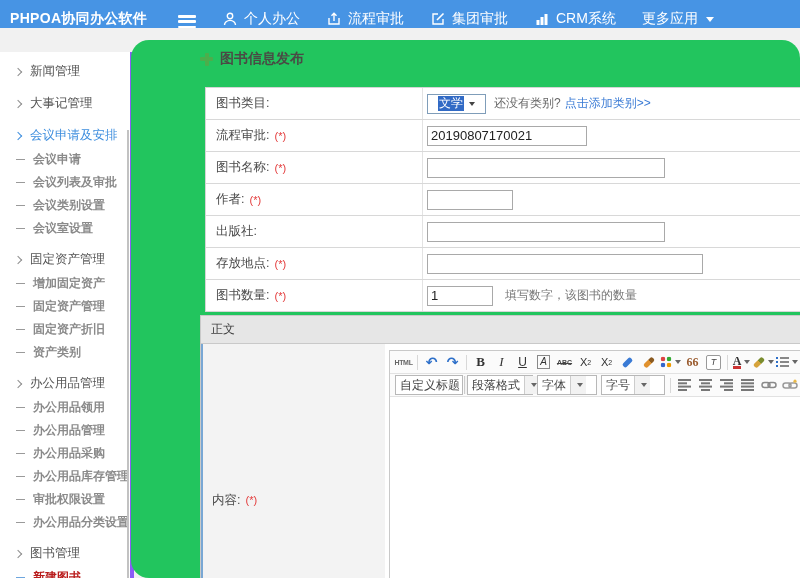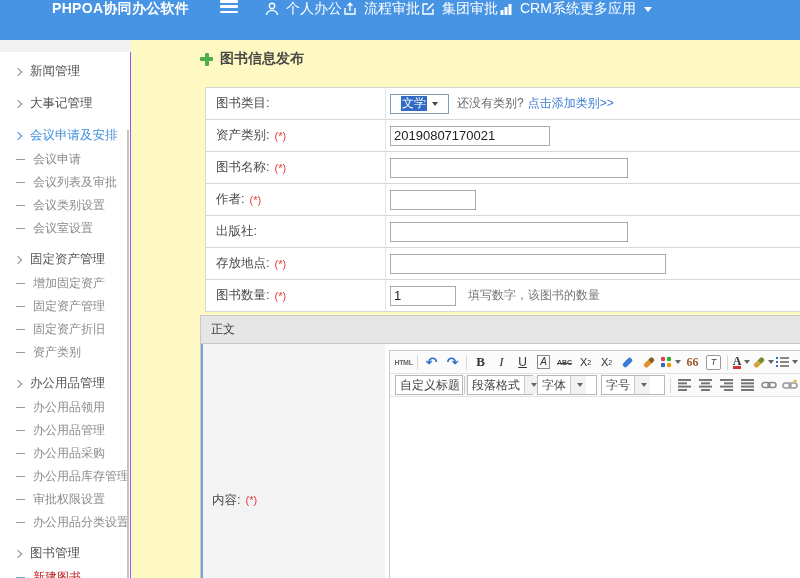--- a/index.html
+++ b/index.html
@@ -1,47 +1,47 @@
 <!DOCTYPE html>
 <html><head>
 <meta charset="utf-8">
 <style>
   html,body{margin:0;padding:0;}
   body{width:800px;height:578px;overflow:hidden;position:relative;background:#f1f1f1;
        font-family:"Liberation Sans","DejaVu Sans",sans-serif;font-size:12px;color:#333;}
   
-  .topbar{position:absolute;top:0;left:0;right:0;height:40px;background:#4794e4;display:flex;align-items:flex-start;color:#fff;padding-left:42px;}
+  .topbar{position:absolute;top:0;left:0;right:0;height:28px;background:#4794e4;display:flex;align-items:flex-end;color:#fff;}
   .logo{margin-left:10px;width:168px;font-size:14px;font-weight:bold;letter-spacing:.3px;white-space:nowrap;}
   .burger{width:18px;height:13px;display:flex;flex-direction:column;justify-content:space-between;cursor:pointer;margin-right:26px;}
   .burger i{display:block;height:2.5px;background:#fff;border-radius:1px;}
-  .topnav{display:flex;align-items:center;font-size:14px;}
+  .topnav{display:flex;align-items:center;gap:26px;font-size:14px;}
   .nav-item{display:flex;align-items:center;gap:6px;cursor:pointer;white-space:nowrap;}
   .caret-down{width:0;height:0;border-left:4px solid transparent;border-right:4px solid transparent;border-top:5px solid #fff;margin-left:2px;}
   
   .sidebar{position:absolute;top:52px;left:0;bottom:0;width:130px;background:#fff;border-right:4px solid #8b5cf6;}
   .grp{height:25px;line-height:25px;margin-top:7px;padding-left:15px;color:#555;font-size:12.5px;display:flex;align-items:center;cursor:pointer;white-space:nowrap;}
   .grp .chev{width:5px;height:5px;border-top:1px solid #8d8d8d;border-right:1px solid #8d8d8d;transform:rotate(45deg);margin-right:9px;flex:none;}
   .grp.active{color:#3e8ede;}
   .grp.active .chev{border-color:#3e8ede;}
-  .sub{height:23px;line-height:23px;padding-left:16px;color:#8a8a8a;display:flex;align-items:center;cursor:pointer;white-space:nowrap;}
+  .sub{height:23px;line-height:23px;padding-left:16px;color:#8a8a8a;display:flex;align-items:center;cursor:pointer;white-space:nowrap;font-weight:bold;}
   .sub::before{content:"";width:9px;height:1px;background:#9a9a9a;margin-right:8px;flex:none;}
   .sub.active{color:#b91c1c;}
   .sub.active::before{background:#6ea6de;}
   .sb-thumb{position:absolute;right:1px;top:78px;bottom:0;width:2px;background:#c2c2c2;}
   
-  .main{position:absolute;top:40px;left:131px;right:0;bottom:0;background:#fef9c3;}
+  .main{position:absolute;top:40px;left:131px;right:0;bottom:0;background:#22c55e;border-radius:18px;}
   .page-title{position:absolute;left:69px;top:10px;display:flex;align-items:center;}
   .plus-ico{width:13px;height:13px;position:relative;margin-right:7px;}
   .plus-ico::before{content:"";position:absolute;left:0;top:4.5px;width:13px;height:4px;background:#4cae4c;border-radius:1px;}
   .plus-ico::after{content:"";position:absolute;left:4.5px;top:0;width:4px;height:13px;background:#4cae4c;border-radius:1px;}
   .page-title h1{margin:0;font-size:14px;font-weight:bold;color:#4a4a45;}
   .form-area{position:absolute;left:74px;top:47px;right:0;}
   .ftable{border-top:1px solid #d5d5d5;border-left:1px solid #d5d5d5;}
   .frow{height:31px;background:#fff;border-bottom:1px solid #d8d8d8;display:flex;align-items:stretch;}
-  .flabel{width:180px;flex:none;display:flex;align-items:center;padding-left:10px;box-sizing:border-box;border-right:1px solid #e3e3e3;color:#4a4a4a;font-size:12.5px;}
+  .flabel{width:217px;flex:none;display:flex;align-items:center;padding-left:10px;box-sizing:border-box;border-right:1px solid #e3e3e3;color:#4a4a4a;font-size:12.5px;}
   .req{color:#e33b3b;font-size:11px;margin-left:5px;}
   .fval{flex:1;display:flex;align-items:center;padding-left:4px;min-width:0;}
   .fval input{border:1px solid #a9a9a9;height:18px;font-size:13px;padding:0 3px;font-family:inherit;color:#222;background:#fff;}
   .w-no{width:152px;}.w-name{width:230px;}.w-auth{width:78px;}.w-pub{width:230px;}.w-loc{width:268px;}.w-qty{width:58px;}
   .sel-cat{display:inline-flex;align-items:center;border:1px solid #7f9db9;background:#fff;height:18px;padding:0 10px;cursor:pointer;}
   .sel-cat .selval{background:#316ac5;color:#fff;font-size:12px;padding:0 1px;line-height:15px;}
   .sel-cat .sc{width:0;height:0;border-left:3.5px solid transparent;border-right:3.5px solid transparent;border-top:4.5px solid #444;margin-left:5px;}
   .hint{color:#666;margin-left:8px;}
   .link{color:#3a7bd5;text-decoration:none;margin-left:4px;cursor:pointer;}
   .note{color:#777;margin-left:12px;}
@@ -221,21 +221,21 @@
             <span class="selval">文学</span>
             <i class="sc"></i>
           </span>
           <span class="hint">还没有类别?</span>
           <a class="link">点击添加类别&gt;&gt;</a>
         </div>
       </div>
 
       <div class="frow">
         <div class="flabel">
-            <span>资产类别:</span>
+            <span>流程审批:</span>
             <span class="req">(*)</span>
           </div>
         <div class="fval">
             <input class="w-no" type="text" value="20190807170021" style="">
           </div>
       </div>
 
       <div class="frow">
         <div class="flabel">
             <span>图书名称:</span>

